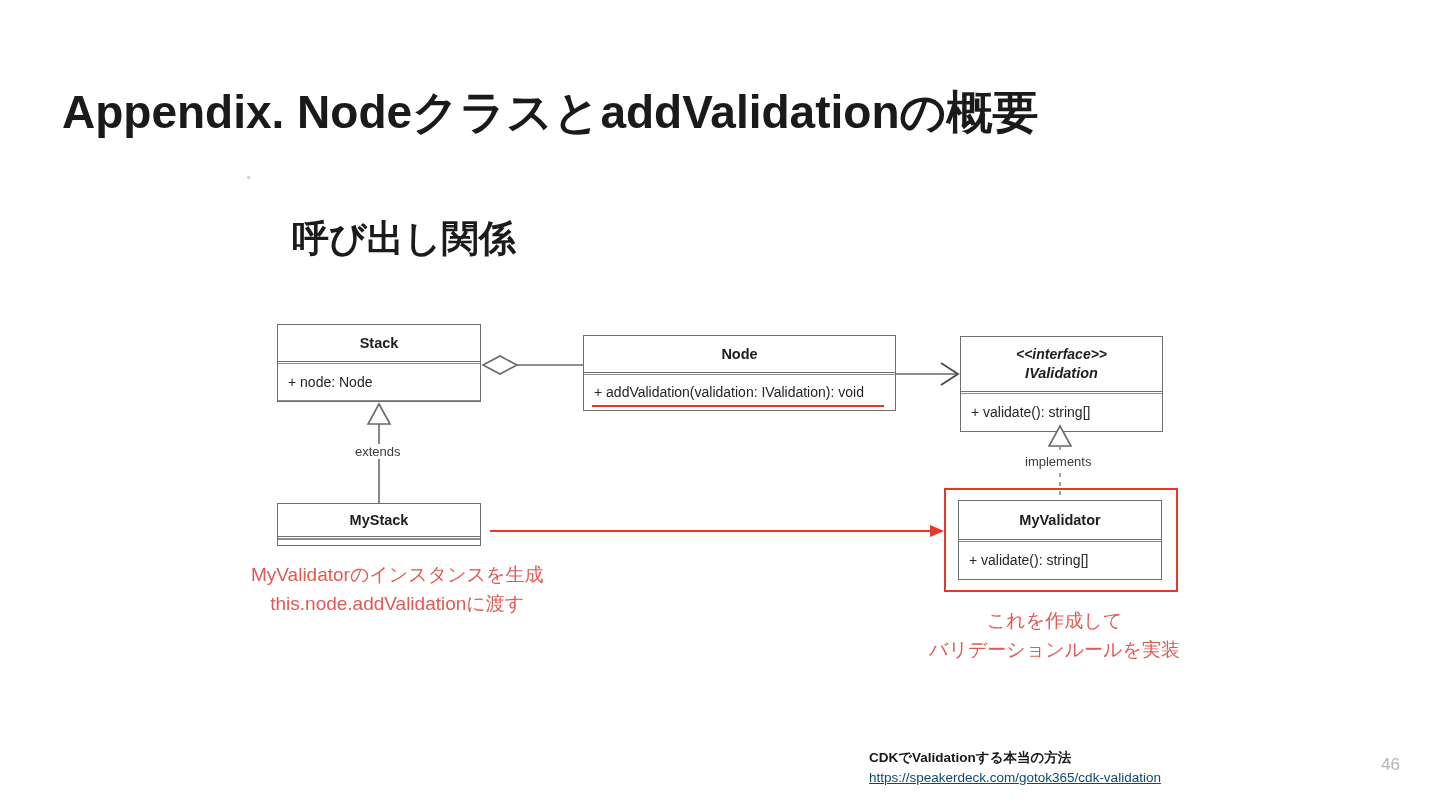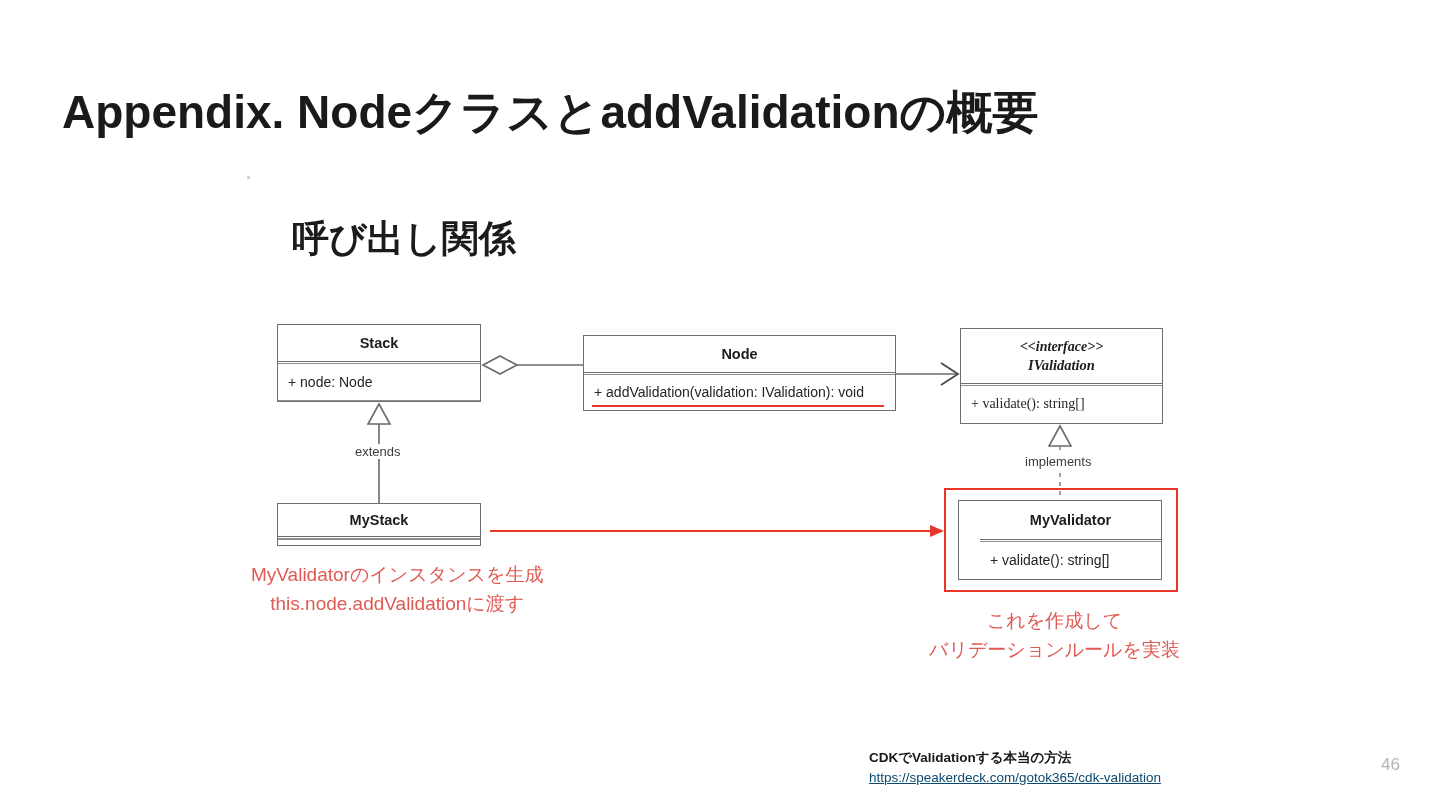--- a/index.html
+++ b/index.html
@@ -100,28 +100,28 @@
 
   
   #box-stack      { left: 277px; top: 324px; width: 204px; height: 78px; }
   #box-stack .uml-title { height: 36px; }
   #box-stack .uml-row   { height: 36px; }
 
   #box-node       { left: 583px; top: 335px; width: 313px; height: 76px; }
   #box-node .uml-title { height: 36px; }
   #box-node .uml-row   { height: 34px; }
 
-  #box-ivalidation{ left: 960px; top: 328px; width: 203px; height: 96px; font-family: Liberation Serif, serif; }
+  #box-ivalidation{ left: 960px; top: 336px; width: 203px; height: 96px; }
   #box-ivalidation .uml-title { height: 54px; }
   #box-ivalidation .uml-row   { height: 36px; }
 
   #box-mystack    { left: 277px; top: 503px; width: 204px; height: 43px; }
   #box-mystack .uml-title { height: 32px; }
 
-  #box-myvalidator{ left: 958px; top: 500px; width: 204px; height: 80px; padding-left: 21px; }
+  #box-myvalidator{ left: 958px; top: 500px; width: 204px; height: 80px; }
   #box-myvalidator .uml-title { height: 38px; }
   #box-myvalidator .uml-row   { height: 36px; }
 
   
   .red-underline {
     position: absolute;
     left: 8px; bottom: 2px;
     height: 2.4px;
     width: 292px;
     background: #e8362b;

